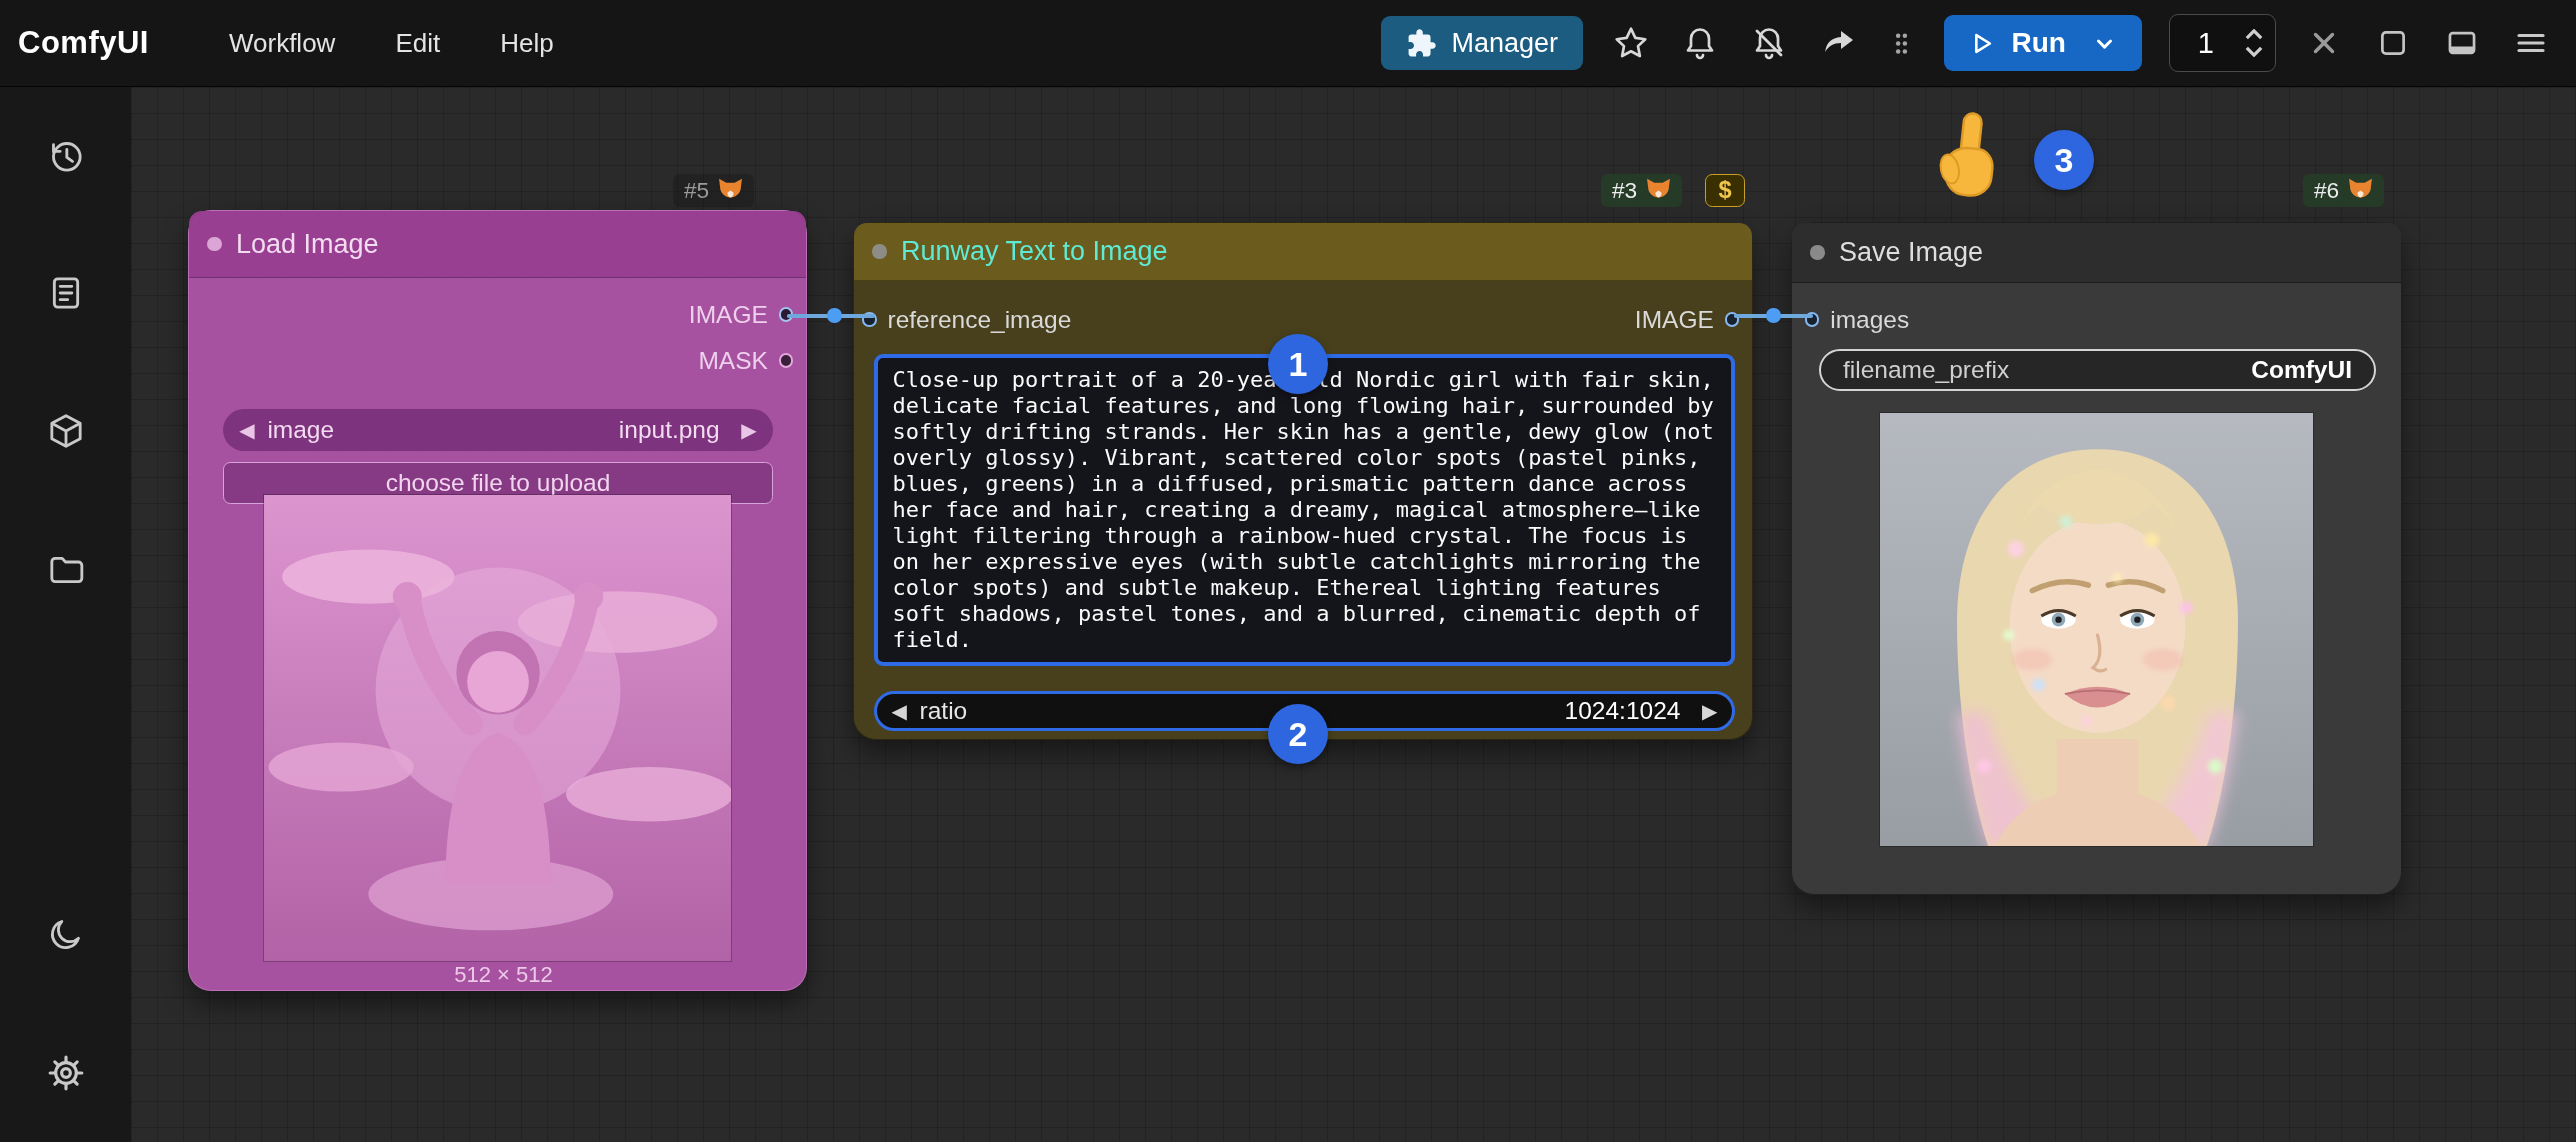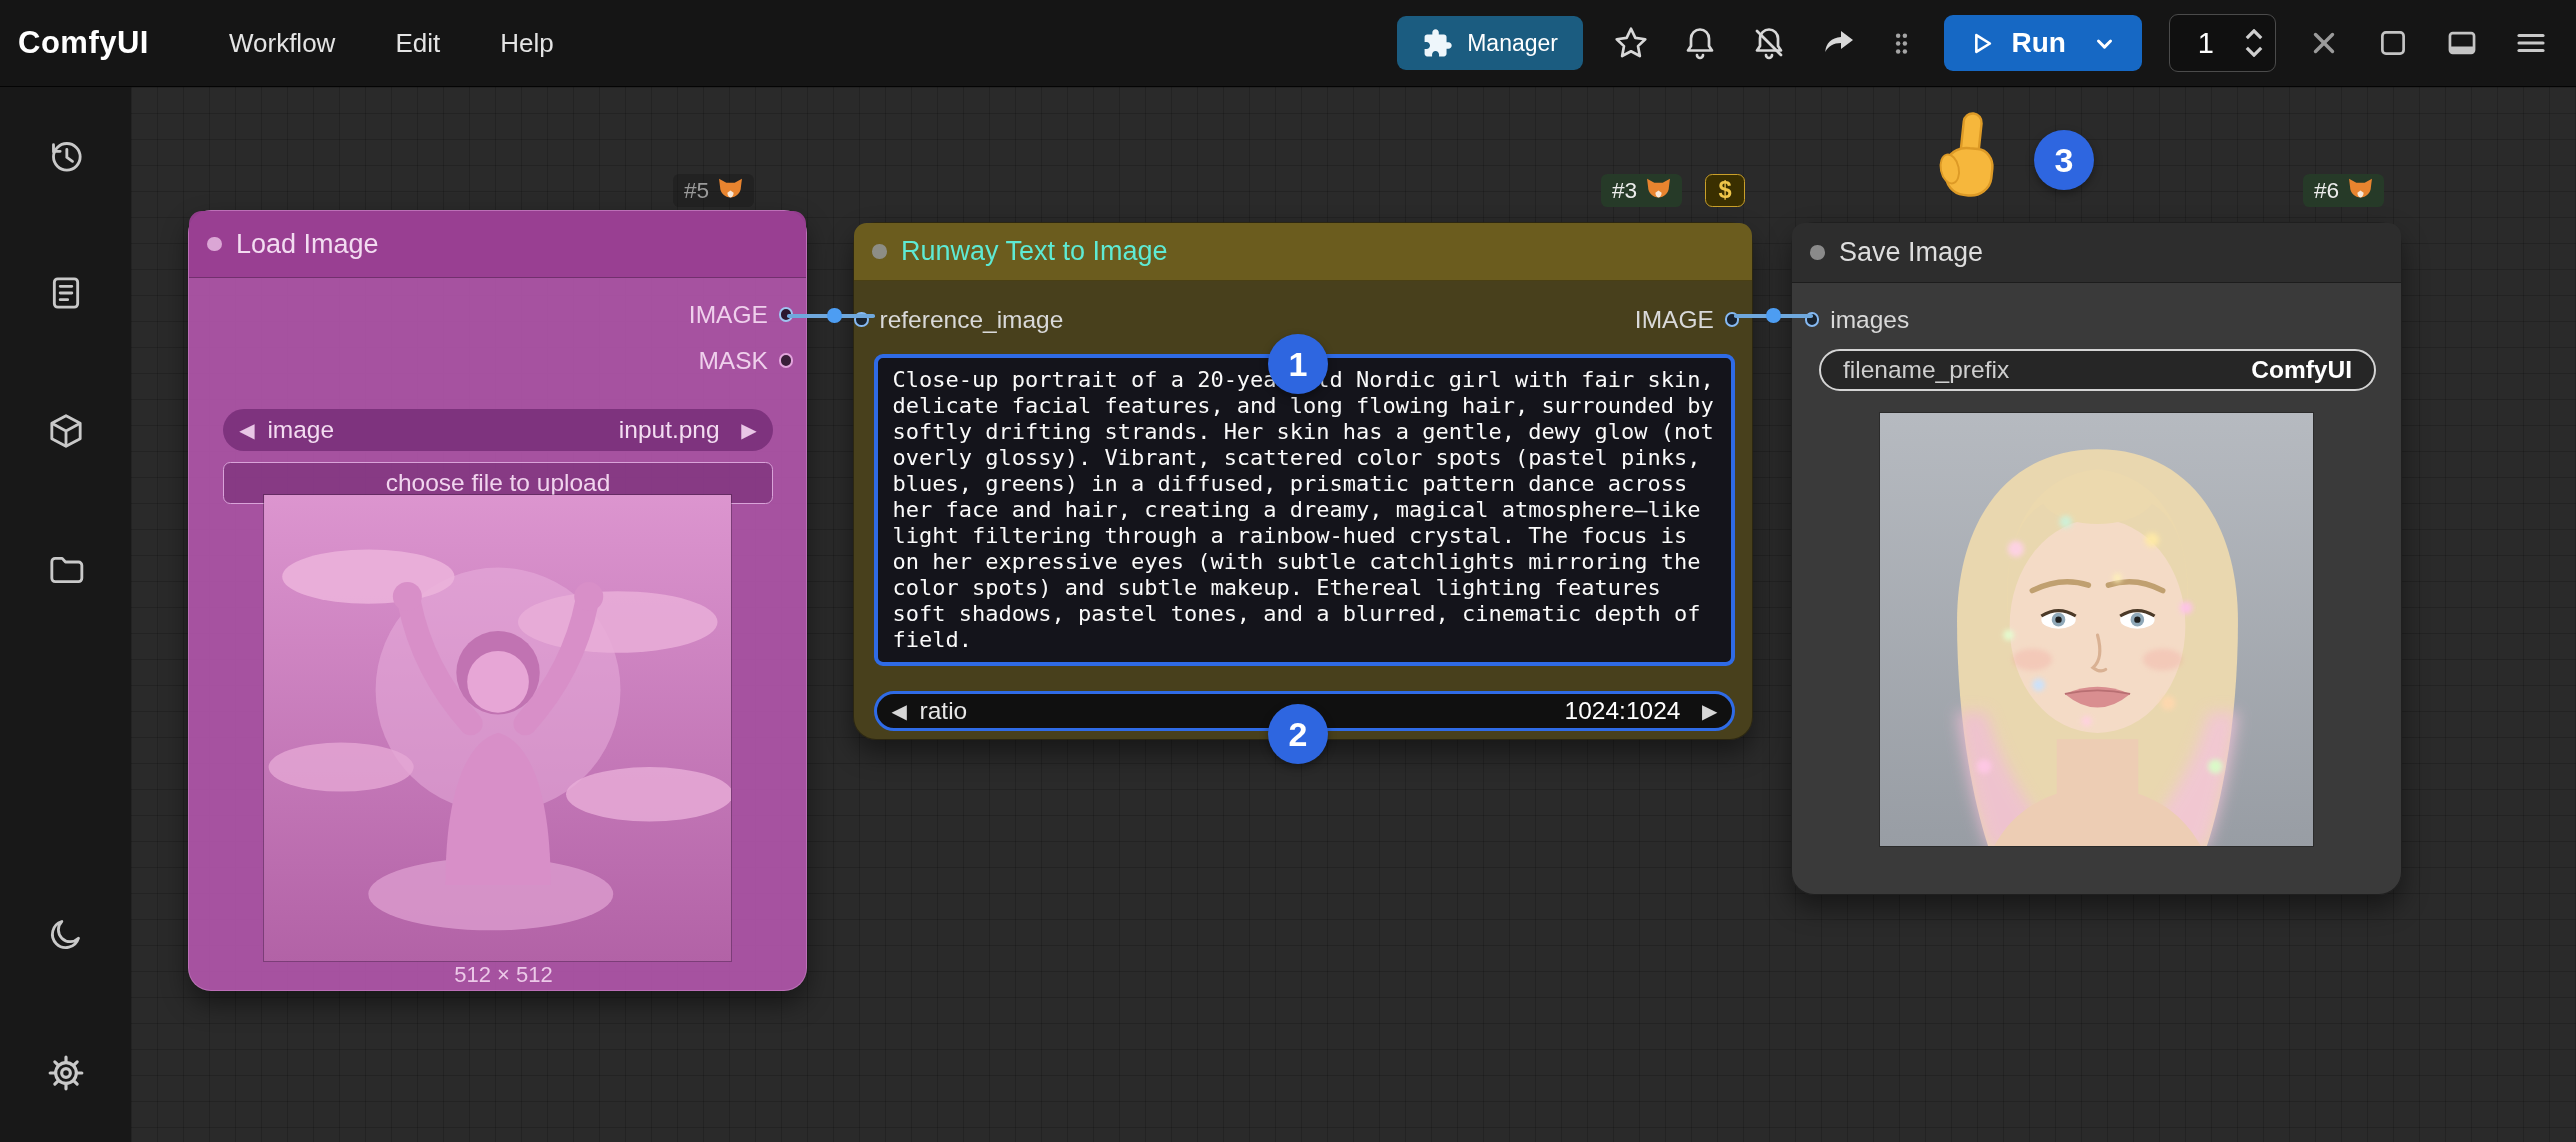--- a/index.html
+++ b/index.html
@@ -6,21 +6,21 @@
   html,body { width: 2576px; height: 1142px; background:#242424; font-family:"Liberation Sans",sans-serif; overflow:hidden; }
   #app { position:relative; width:2576px; height:820px; }
 
   
   .topbar { position:absolute; top:0; left:0; width:2576px; height:87px; background:#151515;
             display:flex; align-items:center; padding:0 23.6px 0 18px; border-bottom:0.9px solid #040404; z-index:40; }
   .logo { font-size:31px; font-weight:bold; color:#ffffff; margin-right:80px; letter-spacing:0.5px; }
   .menu { font-size:26px; color:#e4e4e4; margin-right:60px; cursor:default; }
   .topbar-right { margin-left:auto; display:flex; align-items:center; gap:27px; }
   .manager-btn { display:flex; align-items:center; gap:14.5px; background:#1b5c80; border:none; border-radius:9px;
-                 height:54px; padding:0 25px; color:#fff; font-size:23px; font-family:inherit; }
+                 height:54px; padding:0 25px; color:#fff; font-size:27px; font-family:inherit; }
   .icon-btn { display:flex; align-items:center; justify-content:center; width:42px; height:42px; background:none; border:none; }
   .run-btn { display:flex; align-items:center; background:#1668c4; border-radius:9px; height:56px; padding:0 22px; color:#fff; gap:14.5px; border:none; }
   .run-label { font-size:28px; font-weight:600; font-family:inherit; }
   .queue-box { display:flex; align-items:center; height:58px; min-width:107px; background:#101010;
                border:1.8px solid #4b4b4b; border-radius:9px; padding:0 12.7px 0 9px; gap:12.7px; }
   .queue-num { color:#fff; font-size:29px; flex:1; text-align:center; }
   .spinners { display:flex; flex-direction:column; gap:6.3px; }
 
   
   .sidebar { position:absolute; top:87px; left:0; width:131px; height:1055px; background:#181818; z-index:30; }
@@ -62,21 +62,21 @@
                 border:1.8px solid #d9a3d9; border-radius:7.3px; color:#f1d4ee; font-size:24.5px; font-family:inherit; }
   .preview { position:absolute; overflow:hidden; border:0.9px solid rgba(0,0,0,.25); }
   .preview-load { left:74px; top:283px; width:469px; height:468px; }
   .resolution { position:absolute; left:12px; right:0; top:751px; text-align:center; font-size:22px; color:#ecc9e8; }
 
   
   .node-runway { left:722px; top:135px; width:900px; height:518px; background:rgba(74,66,28,.96); border:0.9px solid rgba(0,0,0,.4); }
   .node-runway .node-header { height:58px; background:#6b5c1e; border-bottom:0.9px solid rgba(0,0,0,.3); }
   .node-runway .collapse-dot { background:#8d8d85; }
   .node-runway .node-title { color:#5eead4; }
-  .rw-in  { top:83px; left:0; }
+  .rw-in  { top:83px; left:8px; }
   .rw-out { top:83px; right:12.7px; }
   .node-runway .slot-label { color:#d9d9d9; }
   .prompt-box { position:absolute; left:20px; top:131px; width:861px; height:312px; background:#14141b;
                 border:4.5px solid #2f6be6; border-radius:9px; padding:9px 14.5px; overflow:hidden;
                 font-family:"DejaVu Sans Mono",monospace; font-size:22px; line-height:26px; color:#fafafa;
                 white-space:pre-wrap; word-wrap:break-word; }
   .ratio-pill { position:absolute; left:20px; top:468px; width:861px; height:40px; background:#101010;
                 border:3.6px solid #2f6be6; border-radius:22px; display:flex; align-items:center; padding:0 14.5px; gap:12.7px; }
   .ratio-pill .combo-arrow { color:#d6d6d6; }
   .ratio-pill .combo-label { color:#e6e6e6; }

